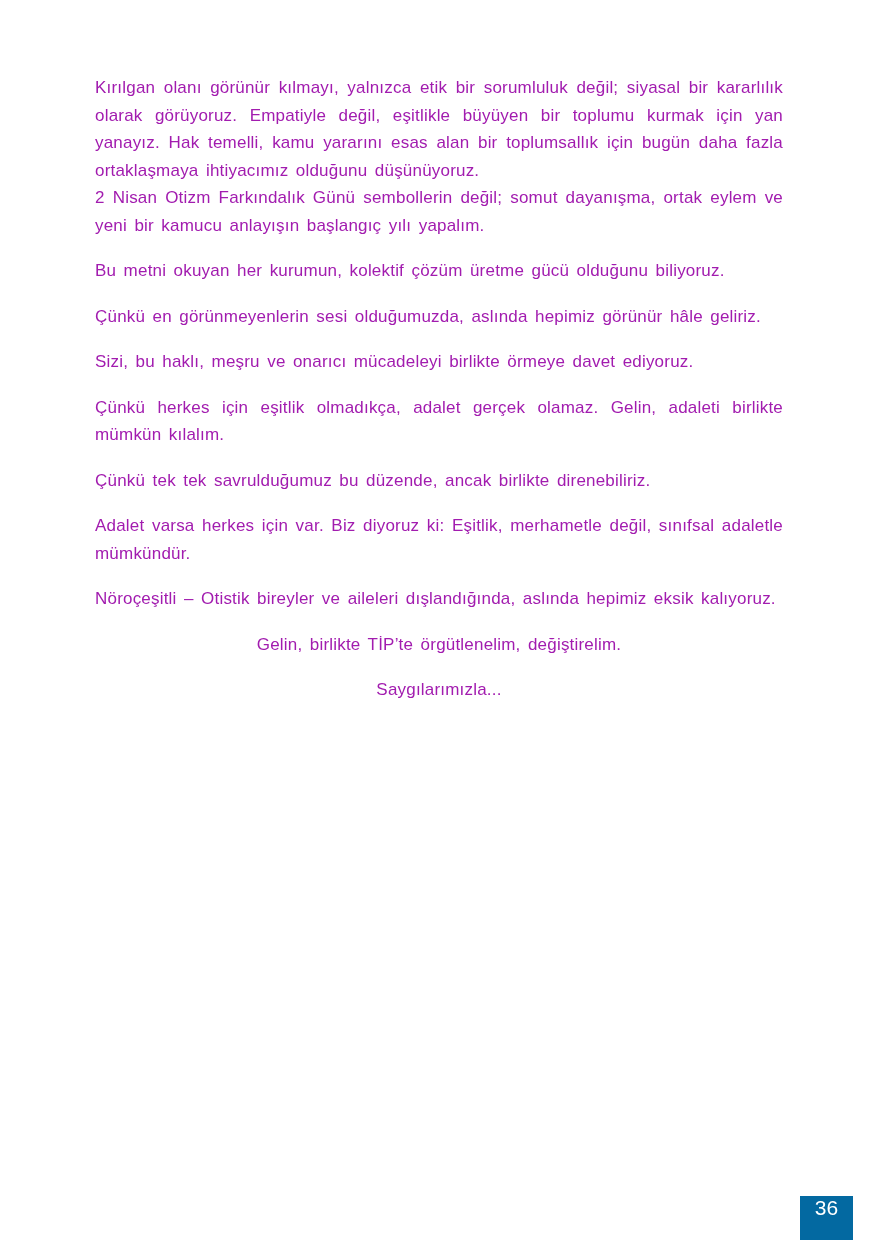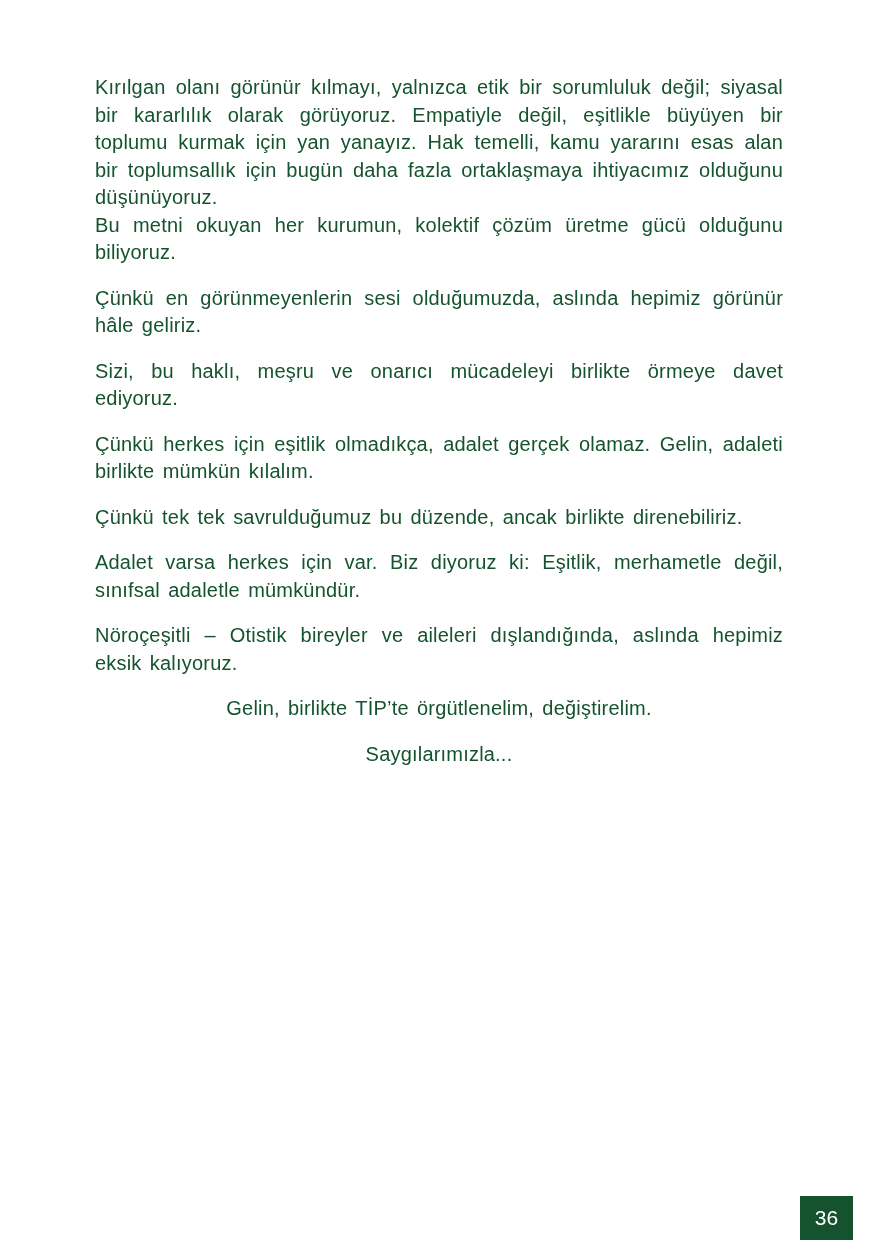--- a/index.html
+++ b/index.html
@@ -17,58 +17,58 @@
     .page {
       position: absolute;
       inset: 0;
       background: #ffffff;
     }
     .content {
       position: absolute;
       left: 95px;
       top: 74px;
       width: 688px;
-      color: #14532d;
-      font-size: 20px;
+      color: #a21caf;
+      font-size: 17px;
       line-height: 27.5px;
       word-spacing: 2.5px;
       letter-spacing: 0.2px;
     }
     .content p {
       margin: 0 0 18px 0;
       text-align: justify;
     }
     .content p.tight {
       margin-bottom: 0;
     }
     .content p.last-loose {
       text-align: center;
     }
     .page-number-badge {
       position: absolute;
       right: 22px;
       bottom: 1px;
       width: 53px;
       height: 44px;
-      background: #14532d;
+      background: #0369a1;
       color: #ffffff;
       display: flex;
-      align-items: center;
       justify-content: center;
       font-size: 21px;
       font-family: "Liberation Sans", sans-serif;
     }
   </style>
 </head>
 <body>
 
 <div class="page">
 
   <div class="content">
     <p class="tight">Kırılgan olanı görünür kılmayı, yalnızca etik bir sorumluluk değil; siyasal bir kararlılık olarak görüyoruz. Empatiyle değil, eşitlikle büyüyen bir toplumu kurmak için yan yanayız. Hak temelli, kamu yararını esas alan bir toplumsallık için bugün daha fazla ortaklaşmaya ihtiyacımız olduğunu düşünüyoruz.</p>
+    <p>2 Nisan Otizm Farkındalık Günü sembollerin değil; somut dayanışma, ortak eylem ve yeni bir kamucu anlayışın başlangıç yılı yapalım.</p>
     <p>Bu metni okuyan her kurumun, kolektif çözüm üretme gücü olduğunu biliyoruz.</p>
     <p>Çünkü en görünmeyenlerin sesi olduğumuzda, aslında hepimiz görünür hâle geliriz.</p>
     <p>Sizi, bu haklı, meşru ve onarıcı mücadeleyi birlikte örmeye davet ediyoruz.</p>
     <p>Çünkü herkes için eşitlik olmadıkça, adalet gerçek olamaz. Gelin, adaleti birlikte mümkün kılalım.</p>
     <p>Çünkü tek tek savrulduğumuz bu düzende, ancak birlikte direnebiliriz.</p>
     <p>Adalet varsa herkes için var. Biz diyoruz ki: Eşitlik, merhametle değil, sınıfsal adaletle mümkündür.</p>
     <p>Nöroçeşitli – Otistik bireyler ve aileleri dışlandığında, aslında hepimiz eksik kalıyoruz.</p>
     <p class="last-loose">Gelin, birlikte TİP’te örgütlenelim, değiştirelim.</p>
     <p class="last-loose">Saygılarımızla...</p>
   </div>

